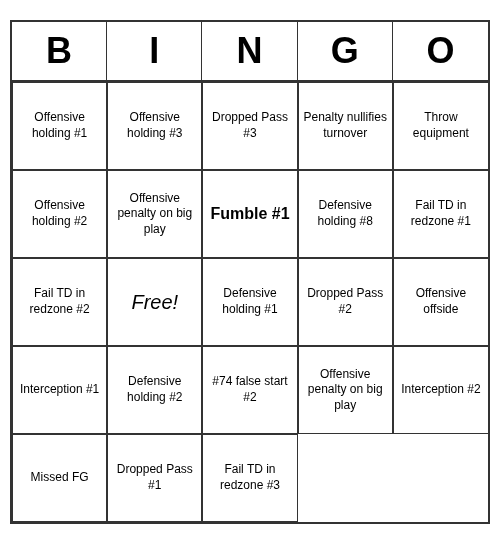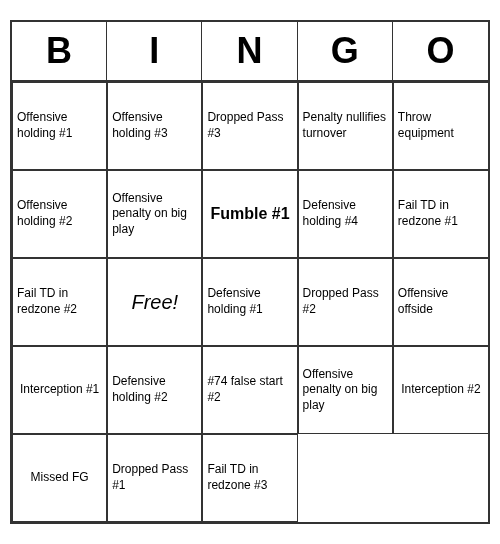--- a/index.html
+++ b/index.html
@@ -34,21 +34,21 @@
     .bingo-grid {
       display: grid;
       grid-template-columns: repeat(5, 1fr);
       grid-template-rows: repeat(5, 88px);
     }
     .bingo-cell {
       border: 1px solid #333;
       display: flex;
       align-items: center;
       justify-content: center;
-      text-align: left;
+      text-align: center;
       padding: 4px;
       font-size: 12px;
       line-height: 1.3;
     }
     .bingo-cell:nth-child(5n) {
       border-right: none;
     }
     .bingo-cell.free {
       font-size: 20px;
       font-weight: normal;
@@ -72,21 +72,21 @@
     </div>
   <div class="bingo-grid">
   <div class="bingo-cell">Offensive holding #1</div>
       <div class="bingo-cell">Offensive holding #3</div>
       <div class="bingo-cell">Dropped Pass #3</div>
       <div class="bingo-cell">Penalty nullifies turnover</div>
       <div class="bingo-cell">Throw equipment</div>
       <div class="bingo-cell">Offensive holding #2</div>
       <div class="bingo-cell">Offensive penalty on big play</div>
       <div class="bingo-cell large-text">Fumble #1</div>
-      <div class="bingo-cell">Defensive holding #4</div>
+      <div class="bingo-cell">Defensive holding #8</div>
       <div class="bingo-cell">Fail TD in redzone #1</div>
       <div class="bingo-cell">Fail TD in redzone #2</div>
       <div class="bingo-cell free">Free!</div>
       <div class="bingo-cell">Defensive holding #1</div>
       <div class="bingo-cell">Dropped Pass #2</div>
       <div class="bingo-cell">Offensive offside</div>
       <div class="bingo-cell">Interception #1</div>
       <div class="bingo-cell">Defensive holding #2</div>
       <div class="bingo-cell">#74 false start #2</div>
       <div class="bingo-cell">Offensive penalty on big play</div>

